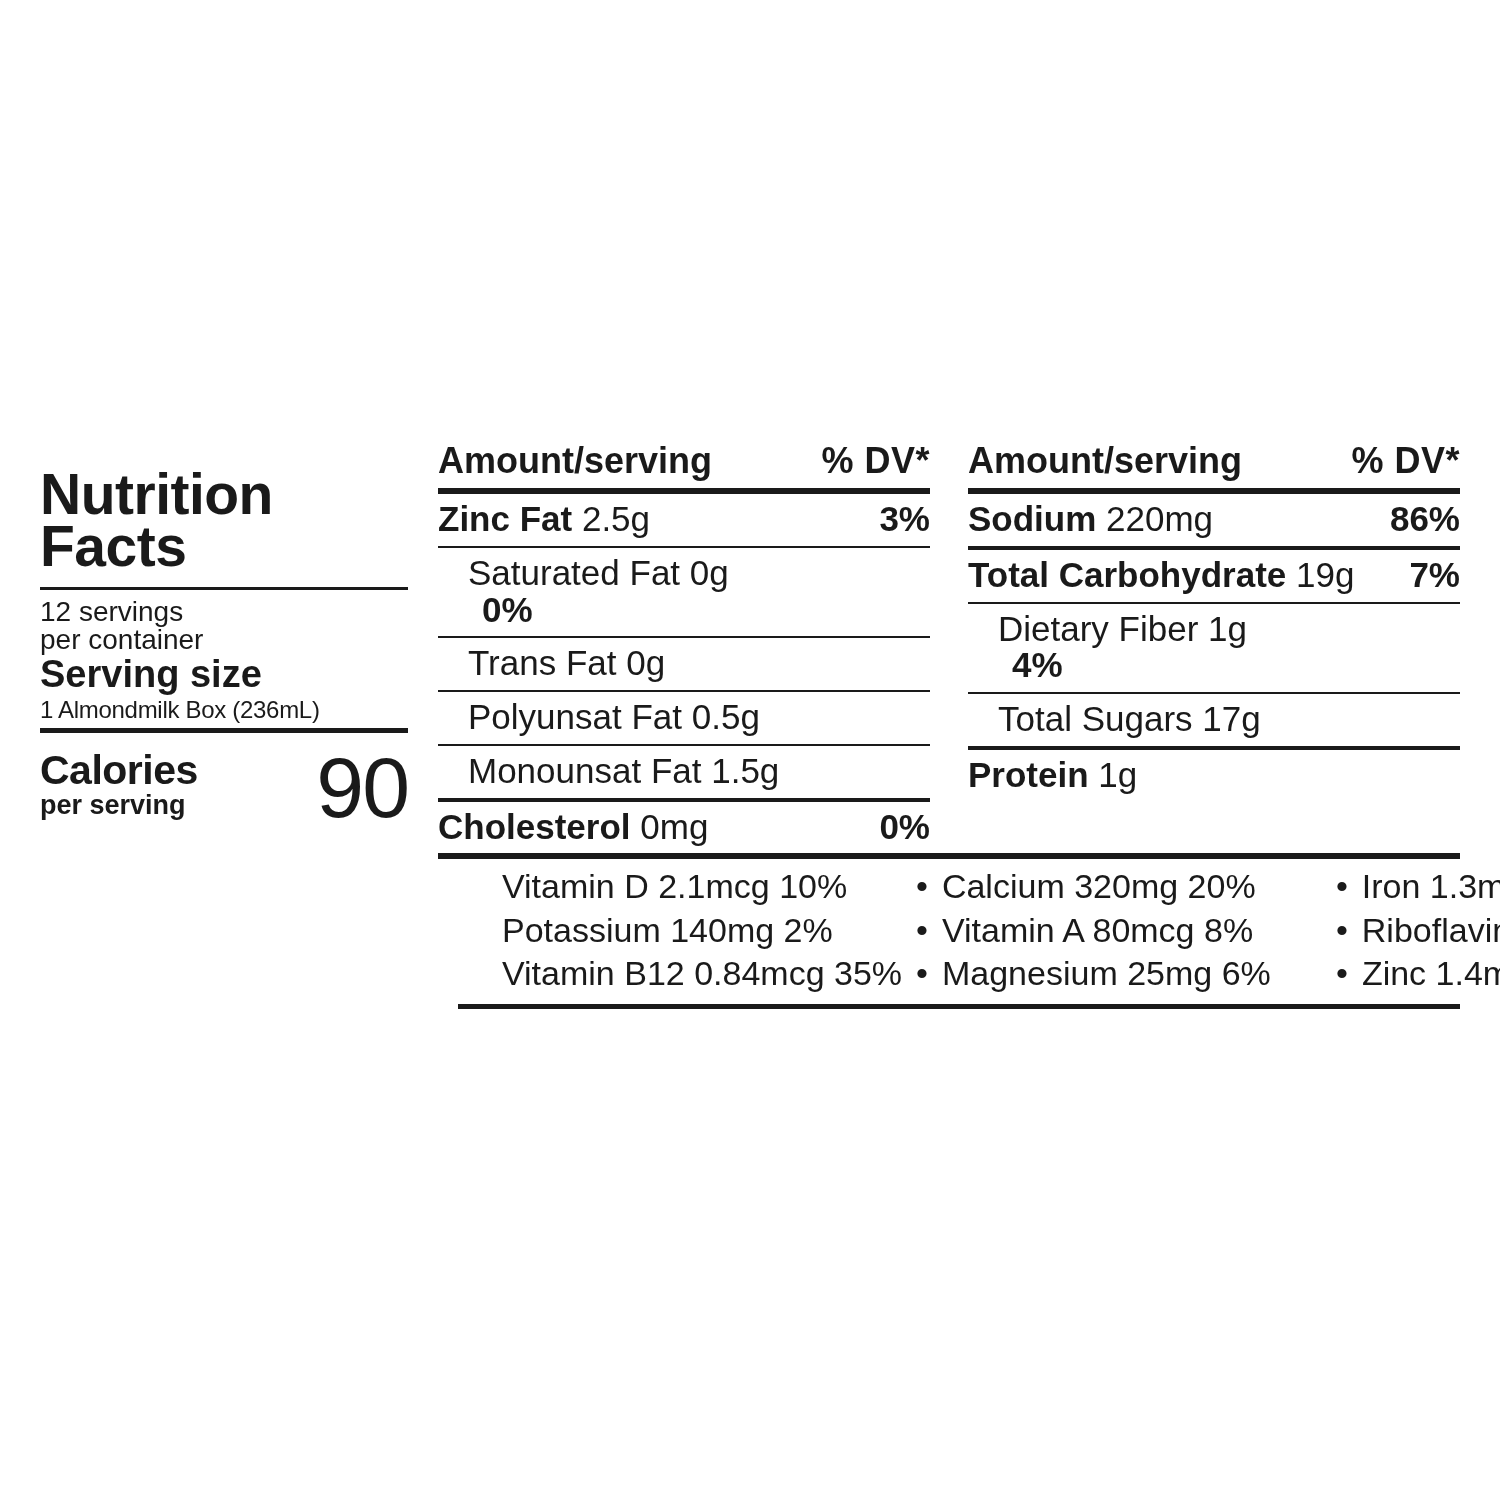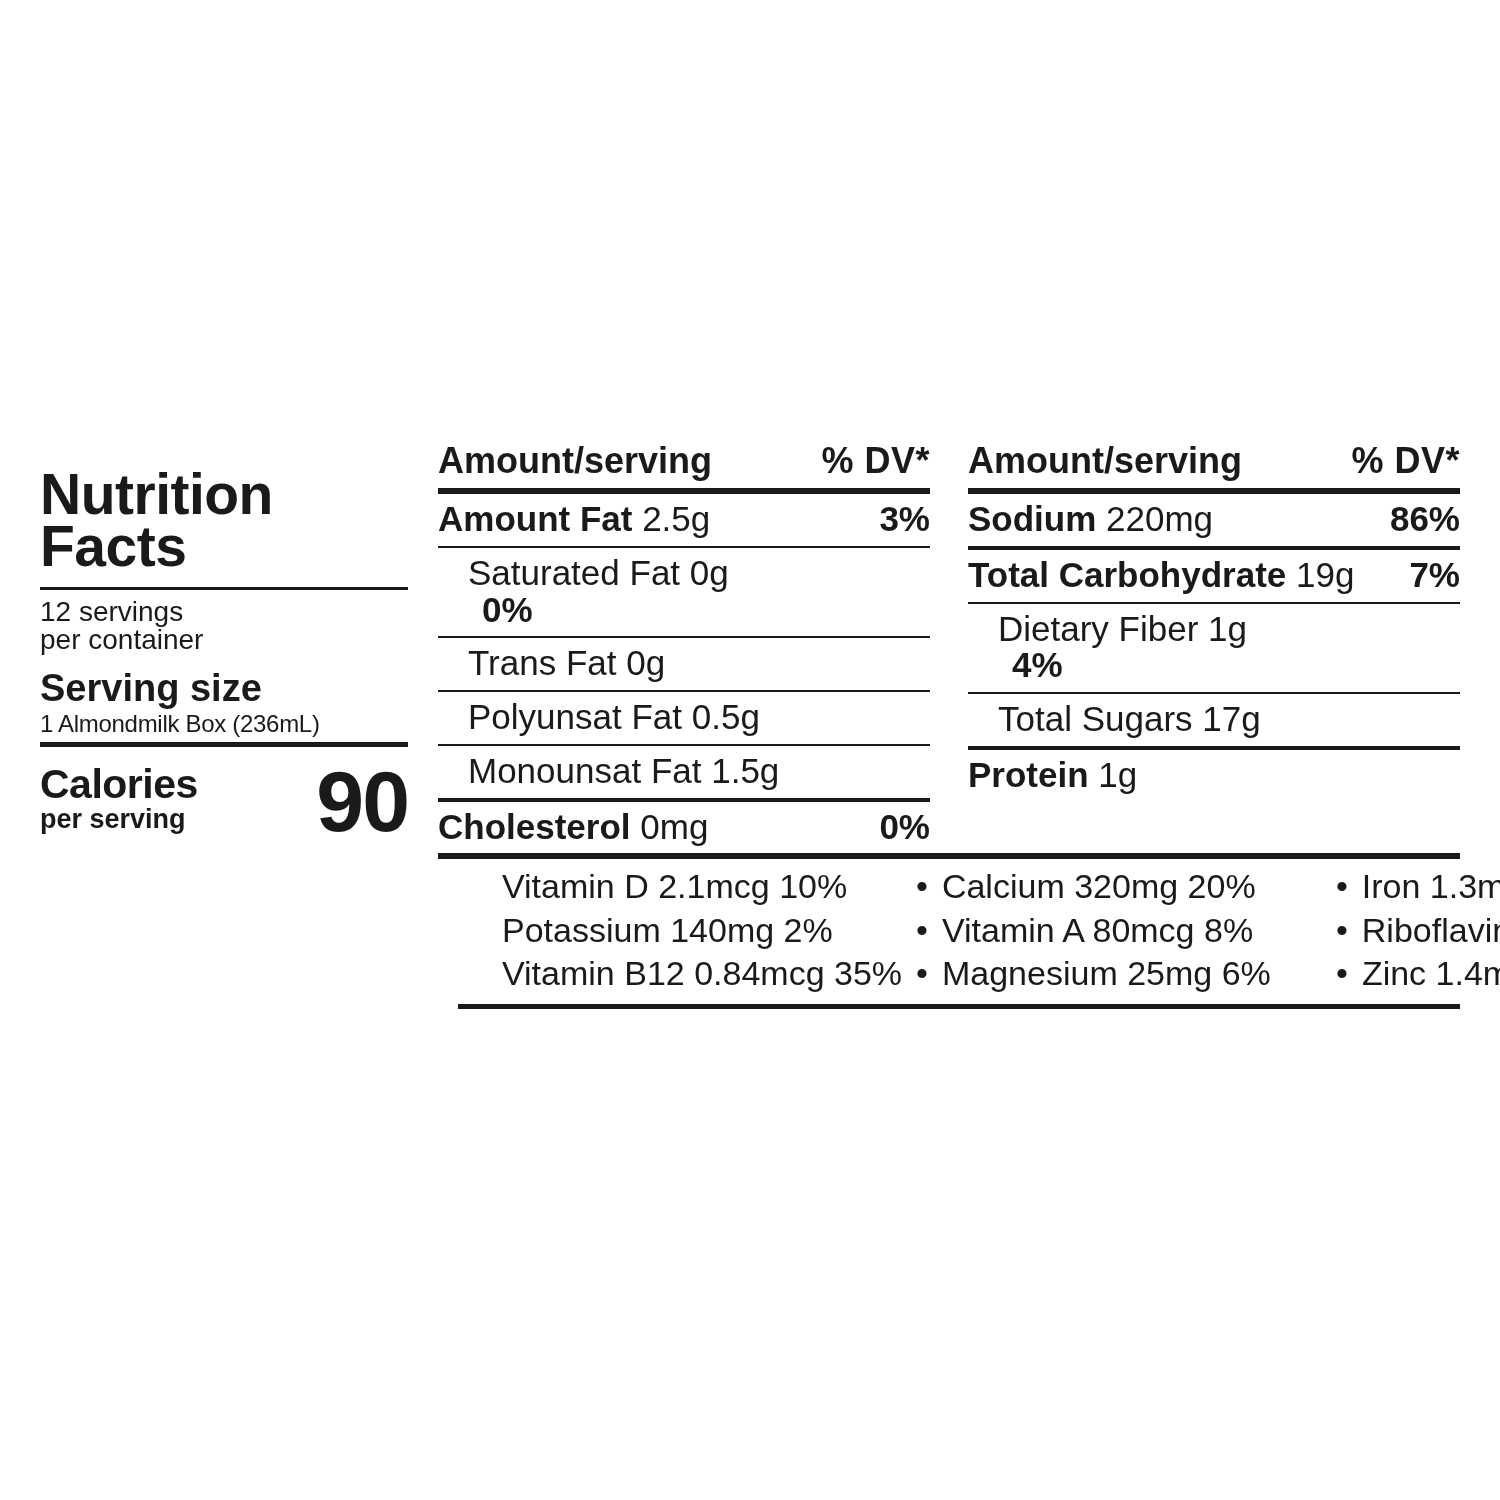--- a/index.html
+++ b/index.html
@@ -54,21 +54,20 @@
   }
   .servings {
     font-size: 28px;
     line-height: 1.02;
     margin-top: 8px;
     white-space: pre-line;
   }
   .serving-size-label {
     font-size: 38px;
     font-weight: bold;
-    margin-top: 14px;
     line-height: 1.05;
   }
   .serving-size-value {
     font-size: 24px;
     line-height: 1.05;
     margin-top: 2px;
     letter-spacing: -0.3px;
   }
   .cal-row {
     display: flex;
@@ -85,21 +84,21 @@
     font-weight: bold;
     letter-spacing: -0.5px;
   }
   .cal-sub {
     font-size: 27px;
     font-weight: bold;
     margin-top: 2px;
   }
   .cal-value {
     font-size: 86px;
-    font-weight: bold;
+    font-weight: normal;
     line-height: 0.9;
     letter-spacing: -2px;
   }
 
   
   .col-nutr {
     flex: 1 1 0;
     box-sizing: border-box;
   }
   .col-mid { padding: 0 18px 0 20px; }
@@ -180,21 +179,21 @@
       </div>
     </div>
 
     <div class="col-nutr col-mid">
       <div class="hdr">
         <span>Amount/serving</span>
         <span class="dv">% DV*</span>
       </div>
 
       <div class="nrow thick">
-        <span class="nm"><b>Amount Fat</b>
+        <span class="nm"><b>Zinc Fat</b>
           <span>2.5g</span></span>
         <span class="pct">3%</span>
       </div>
 
       <div class="nrow thin indent1">
         <span class="nm"><span>Saturated Fat</span>
           <span>0g</span></span>
         <span class="pct">0%</span>
       </div>
 

